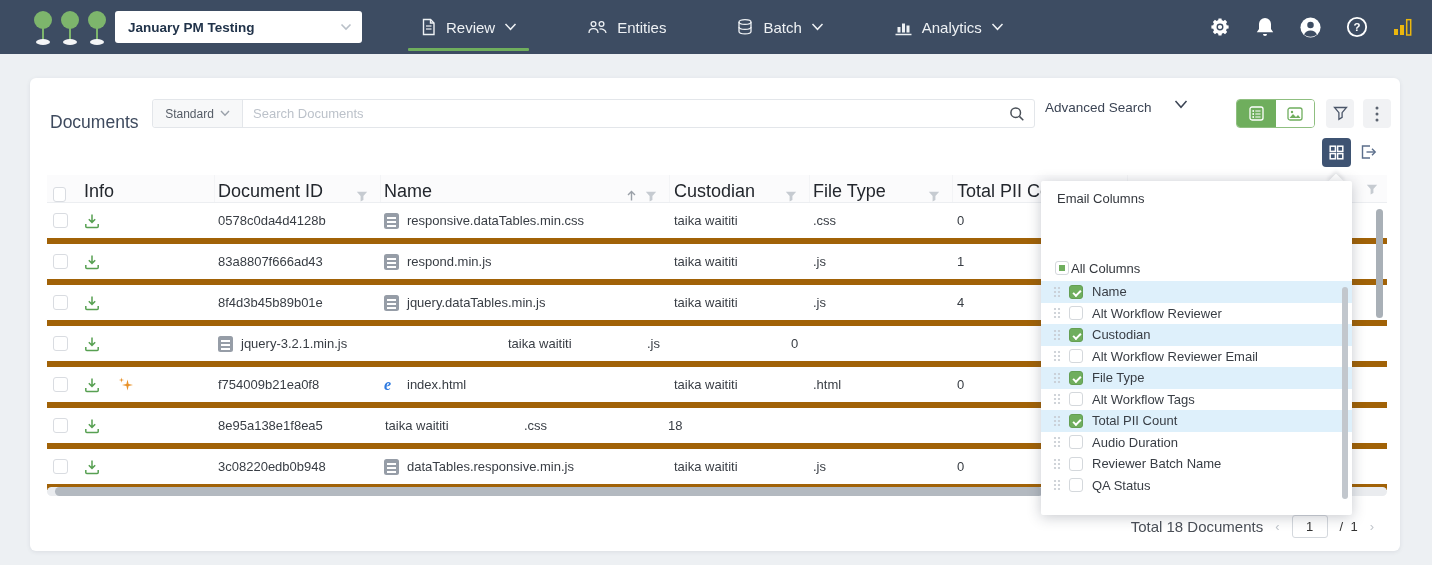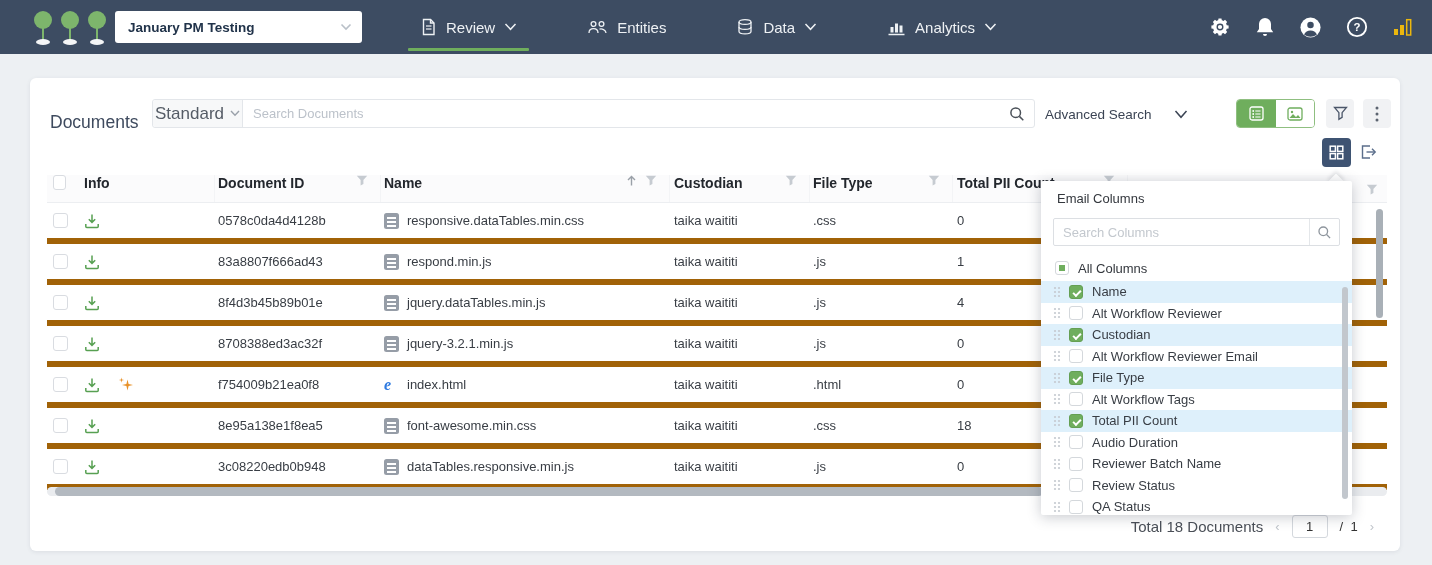--- a/index.html
+++ b/index.html
@@ -20,40 +20,40 @@
   .nav-item { position:relative; height:54px; display:flex; align-items:center; gap:9px; padding:0 14px; color:#eef1f4; font-size:15px; cursor:pointer; }
   .nav-item.active::after { content:""; position:absolute; left:2px; right:2px; bottom:3px; height:3px; background:#6fae5d; border-radius:1px; }
   .nav-gap { width:42px; }
   .nav-right { position:absolute; right:18px; top:0; height:54px; display:flex; align-items:center; gap:24px; }
   .chev { display:inline-block; }
 
   
   .card { position:absolute; left:30px; top:78px; width:1370px; height:473px; background:#fff; border-radius:6px; box-shadow:0 1px 4px rgba(55,65,85,.10); }
   .page-title { position:absolute; left:20px; top:24px; font-size:17.5px; color:#3e4a5e;margin-top:10px; }
   .searchbar { position:absolute; left:122px; top:21px; width:883px; height:29px; border:1px solid #e3e6ea; border-radius:3px; display:flex; align-items:center; background:#fff; }
-  .scope { width:90px; height:100%; background:#f7f8f9; border-right:1px solid #e3e6ea; display:flex; align-items:center; justify-content:center; gap:6px; font-size:17px; color:#555c66; border-radius:3px 0 0 3px; }
+  .scope { width:90px; height:100%; background:#f7f8f9; border-right:1px solid #e3e6ea; display:flex; align-items:center; justify-content:center; gap:6px; font-size:12px; color:#555c66; border-radius:3px 0 0 3px; }
   .search-input { flex:1; border:none; outline:none; font-size:13px; color:#333; padding:0 10px; font-family:"Liberation Sans",sans-serif; }
   .search-input::placeholder { color:#bcc2ca; }
   .search-mag { width:34px; display:flex; align-items:center; justify-content:center; }
-  .adv-search { position:absolute; left:1015px; top:22px; height:28px; display:flex; align-items:center; gap:22px; font-size:13.5px; color:#3b4454; cursor:pointer; }
+  .adv-search { position:absolute; left:1015px; top:22px; height:28px; display:flex; align-items:flex-start; gap:22px; font-size:13.5px; color:#3b4454; cursor:pointer; }
   .view-toggle { position:absolute; left:1206px; top:21px; width:79px; height:29px; display:flex; border:1px solid #8fbf80; border-radius:4px; overflow:hidden; }
   .vt-seg { width:50%; display:flex; align-items:center; justify-content:center; }
   .vt-seg.on { background:#6fae5d; }
   .vt-seg.off { background:#fff; }
   .sq-btn { position:absolute; top:21px; width:28px; height:29px; background:#f1f2f4; border-radius:4px; display:flex; align-items:center; justify-content:center; cursor:pointer; }
   .btn-filter { left:1296px; }
   .btn-kebab { left:1333px; }
   .btn-columns { position:absolute; left:1292px; top:60px; width:29px; height:29px; background:#3e5372; border-radius:4px; display:flex; align-items:center; justify-content:center; cursor:pointer; }
   .icon-export { position:absolute; left:1328px; top:64px; cursor:pointer; }
 
   
   .tbl { position:absolute; left:17px; top:97px; width:1340px; }
   .trow { display:flex; align-items:center; }
   .thead { height:28px; background:#fbfbfc; border-bottom:1px solid #eceef1; }
-  .th { font-size:14px; font-weight:bold; color:#23272d; display:flex; align-items:flex-start; height:100%; padding-right:12px; border-right:1px solid #f3f4f6; }
+  .th { font-size:18px; font-weight:normal; color:#23272d; display:flex; align-items:flex-end; height:100%; padding-right:12px; border-right:1px solid #f3f4f6; }
   .th .sp { flex:1; }
   .tr { height:41px; border-bottom:6px solid #a16207; }
   .td { font-size:13px; color:#383d44; display:flex; align-items:center; height:100%; }
   .col-check { width:31px; justify-content:flex-start; padding-left:6px; border-right:none !important; }
   .col-info  { width:137px; padding-left:6px; }
   .col-docid { width:166px; padding-left:3px; }
   .col-name  { width:289px; padding-left:3px; }
   .col-cust  { width:140px; padding-left:4px; }
   .col-type  { width:143px; padding-left:3px; }
   .col-pii   { width:175px; padding-left:4px; }
@@ -79,21 +79,21 @@
   .pg-sep { font-size:13px; color:#333; }
 
   
   .cc-panel { position:absolute; left:1041px; top:181px; width:311px; height:334px; background:#fff; border-radius:2px; box-shadow:0 2px 14px rgba(30,40,60,.25); overflow:hidden; z-index:30; }
   .cc-caret { position:absolute; left:1330px; top:176px; width:12px; height:12px; background:#fff; transform:rotate(45deg); box-shadow:-2px -2px 4px rgba(30,40,60,.12); z-index:29; }
   .cc-title { position:absolute; left:16px; top:10px; font-size:13px; color:#33373d; }
   .cc-search { position:absolute; left:12px; top:37px; width:287px; height:28px; border:1px solid #dcdfe3; border-radius:2px; display:flex; align-items:center; }
   .cc-search input { flex:1; border:none; outline:none; font-size:13px; color:#333; padding:0 9px; font-family:"Liberation Sans",sans-serif; }
   .cc-search input::placeholder { color:#c3c8ce; }
   .cc-search .mag { width:30px; height:100%; border-left:1px solid #e4e7ea; display:flex; align-items:center; justify-content:center; }
-  .cc-all { position:absolute; left:14px; top:76px; height:22px; display:flex; align-items:center; gap:9px; font-size:13px; color:#33373d; }
+  .cc-all { position:absolute; left:14px; top:76px; height:22px; display:flex; align-items:center; gap:2px; font-size:13px; color:#33373d; }
   .cc-list { position:absolute; left:0; top:100px; width:311px; }
   .cc-item { height:21.5px; display:flex; align-items:center; padding-left:12px; font-size:13px; color:#383d44; }
   .cc-item.on { background:#def0fb; }
   .cc-item .lbl { margin-left:9px; }
   .drag { margin-right:8px; flex:0 0 auto; }
   .cbx { width:14px; height:14px; border:1.5px solid #d4d8dc; border-radius:3px; background:#fff; position:relative; flex:0 0 auto; }
   .cbx.on { background:#6fae5e; border-color:#649f54; }
   .cbx.on::after { content:""; position:absolute; left:3px; top:4.5px; width:6px; height:3px; border-left:2px solid #fff; border-bottom:2px solid #fff; transform:rotate(-45deg); }
   .cbx.ind::after { content:""; position:absolute; left:2.5px; top:2.5px; width:6px; height:6px; background:#6fae5e; }
   .cc-scroll { position:absolute; right:4px; top:106px; width:6px; height:212px; background:#c2c7cd; border-radius:3px; }
@@ -152,21 +152,21 @@
           </svg>
         <span>Entities</span>
       </div>
       <div class="nav-gap"></div>
       <div class="nav-item">
         <svg width="18" height="18" viewBox="0 0 18 18">
             <ellipse cx="9" cy="4" rx="6" ry="2.4" fill="none" stroke="#eef1f4" stroke-width="1.3"></ellipse>
             <path d="M3 4v9.5c0 1.3 2.7 2.4 6 2.4s6-1.1 6-2.4V4" fill="none" stroke="#eef1f4" stroke-width="1.3"></path>
             <path d="M3 9c0 1.3 2.7 2.4 6 2.4s6-1.1 6-2.4" fill="none" stroke="#eef1f4" stroke-width="1.3"></path>
           </svg>
-        <span>Data</span>
+        <span>Batch</span>
         <svg class="chev" width="13" height="8" viewBox="0 0 13 8">
             <polyline points="1.5,1 6.5,6.3 11.5,1" fill="none" stroke="#eef1f4" stroke-width="1.5"></polyline>
           </svg>
       </div>
       <div class="nav-gap"></div>
       <div class="nav-item">
         <svg width="19" height="17" viewBox="0 0 19 17">
             <line x1="1.5" y1="15.5" x2="17.5" y2="15.5" stroke="#eef1f4" stroke-width="1.5"></line>
             <rect x="3.5" y="8" width="3" height="5.5" fill="#eef1f4"></rect>
             <rect x="8" y="4.5" width="3" height="9" fill="#eef1f4"></rect>
@@ -394,21 +394,20 @@
           <div class="trow tr">
             <div class="td col-check">
               <span class="cbox"></span>
             </div>
             <div class="td col-info">
               <svg class="dl-ic" width="16" height="16" viewBox="0 0 16 16">
                 <path d="M8 1.5v7.5M4.8 6.2 8 9.4l3.2-3.2" fill="none" stroke="#57a052" stroke-width="1.5"></path>
                 <path d="M1.8 11v2.6a1 1 0 0 0 1 1h10.4a1 1 0 0 0 1-1V11" fill="none" stroke="#57a052" stroke-width="1.5"></path>
               </svg>
             </div>
-            <div class="td col-docid">8708388ed3ac32f</div>
             <div class="td col-name">
               <span class="fdoc"></span>
               <span>jquery-3.2.1.min.js</span>
             </div>
             <div class="td col-cust">taika waititi</div>
             <div class="td col-type">.js</div>
             <div class="td col-pii">0</div>
             <div class="td col-rest"></div>
           </div>
           <div class="trow tr">
@@ -439,24 +438,20 @@
             <div class="td col-check">
               <span class="cbox"></span>
             </div>
             <div class="td col-info">
               <svg class="dl-ic" width="16" height="16" viewBox="0 0 16 16">
                 <path d="M8 1.5v7.5M4.8 6.2 8 9.4l3.2-3.2" fill="none" stroke="#57a052" stroke-width="1.5"></path>
                 <path d="M1.8 11v2.6a1 1 0 0 0 1 1h10.4a1 1 0 0 0 1-1V11" fill="none" stroke="#57a052" stroke-width="1.5"></path>
               </svg>
             </div>
             <div class="td col-docid">8e95a138e1f8ea5</div>
-            <div class="td col-name">
-              <span class="fdoc"></span>
-              <span>font-awesome.min.css</span>
-            </div>
             <div class="td col-cust">taika waititi</div>
             <div class="td col-type">.css</div>
             <div class="td col-pii">18</div>
             <div class="td col-rest"></div>
           </div>
           <div class="trow tr">
             <div class="td col-check">
               <span class="cbox"></span>
             </div>
             <div class="td col-info">
@@ -493,29 +488,20 @@
       <span class="pg-arrow">‹</span>
       <span class="pg-box">1</span>
       <span class="pg-sep"><span>/</span>&nbsp;&nbsp;<span>1</span></span>
       <span class="pg-arrow">›</span>
     </div>
   </div>
 
   <div class="cc-caret"></div>
   <div class="cc-panel">
     <div class="cc-title">Email Columns</div>
-    <div class="cc-search">
-      <input type="text" placeholder="Search Columns" style="">
-      <span class="mag">
-        <svg width="15" height="15" viewBox="0 0 16 16">
-            <circle cx="6.7" cy="6.7" r="4.6" fill="none" stroke="#8e959d" stroke-width="1.4"></circle>
-            <line x1="10.2" y1="10.2" x2="14" y2="14" stroke="#8e959d" stroke-width="1.4"></line>
-          </svg>
-      </span>
-    </div>
     <div class="cc-all">
       <span class="cbx ind"></span>
       <span>All Columns</span>
     </div>
     <div class="cc-list" id="cclist">
         <div class="cc-item on">
           <svg class="drag" width="8" height="12" viewBox="0 0 8 12">
             <circle cx="2" cy="2" r="1.1" fill="#c5cad0"></circle>
             <circle cx="6" cy="2" r="1.1" fill="#c5cad0"></circle>
             <circle cx="2" cy="6" r="1.1" fill="#c5cad0"></circle>
@@ -625,31 +611,19 @@
         <div class="cc-item">
           <svg class="drag" width="8" height="12" viewBox="0 0 8 12">
             <circle cx="2" cy="2" r="1.1" fill="#c5cad0"></circle>
             <circle cx="6" cy="2" r="1.1" fill="#c5cad0"></circle>
             <circle cx="2" cy="6" r="1.1" fill="#c5cad0"></circle>
             <circle cx="6" cy="6" r="1.1" fill="#c5cad0"></circle>
             <circle cx="2" cy="10" r="1.1" fill="#c5cad0"></circle>
             <circle cx="6" cy="10" r="1.1" fill="#c5cad0"></circle>
           </svg>
           <span class="cbx"></span>
-          <span class="lbl">Review Status</span>
-        </div>
-        <div class="cc-item">
-          <svg class="drag" width="8" height="12" viewBox="0 0 8 12">
-            <circle cx="2" cy="2" r="1.1" fill="#c5cad0"></circle>
-            <circle cx="6" cy="2" r="1.1" fill="#c5cad0"></circle>
-            <circle cx="2" cy="6" r="1.1" fill="#c5cad0"></circle>
-            <circle cx="6" cy="6" r="1.1" fill="#c5cad0"></circle>
-            <circle cx="2" cy="10" r="1.1" fill="#c5cad0"></circle>
-            <circle cx="6" cy="10" r="1.1" fill="#c5cad0"></circle>
-          </svg>
-          <span class="cbx"></span>
           <span class="lbl">QA Status</span>
         </div>
       </div>
     <div class="cc-scroll"></div>
   </div>
 
 </div>
 
 </body></html>

